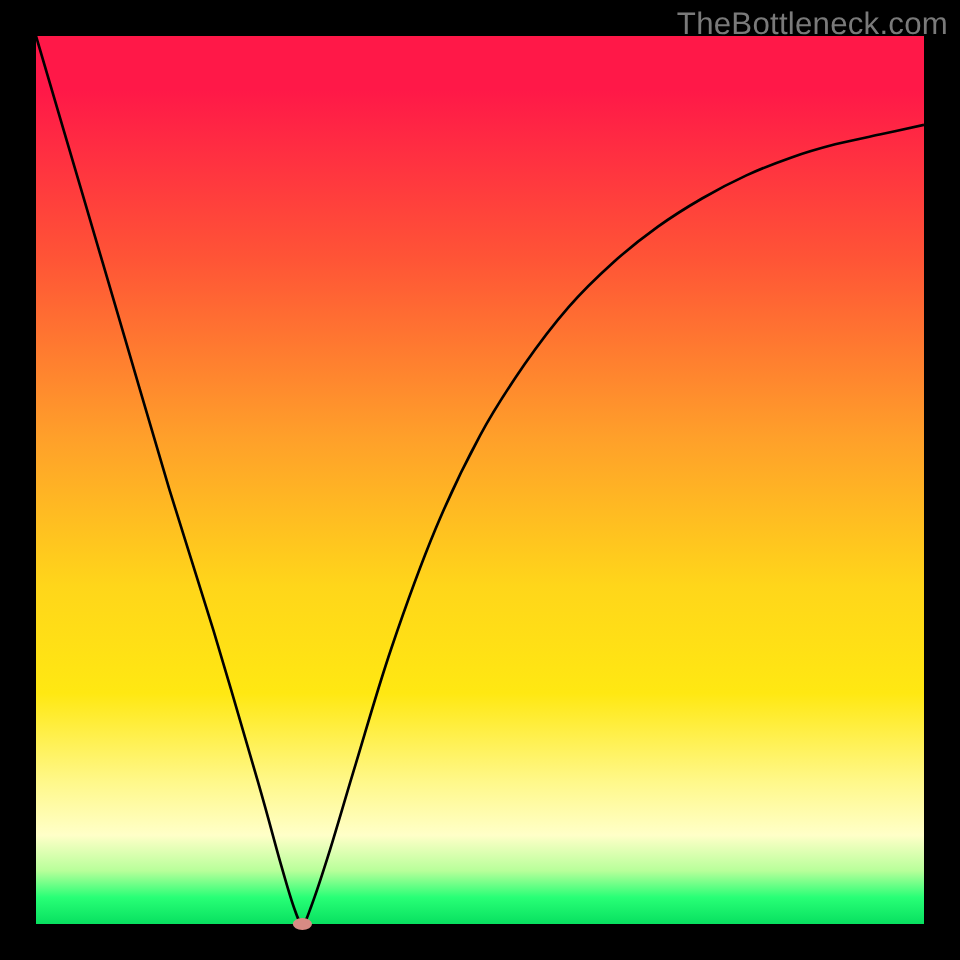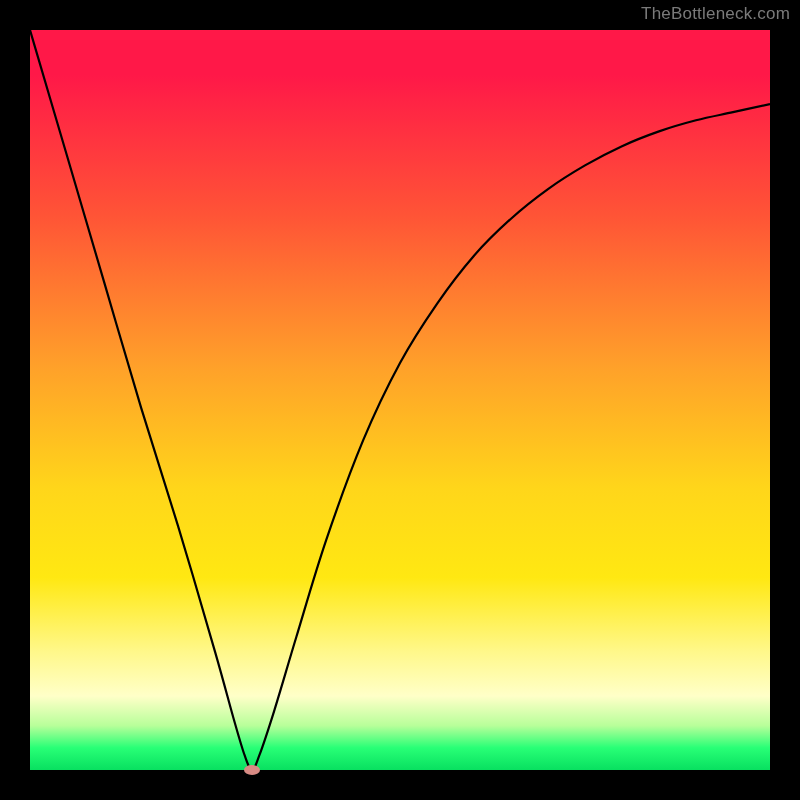--- a/index.html
+++ b/index.html
@@ -33,21 +33,21 @@
       #fff88a 84%,
       #ffffc8 90%,
       #b8ff9a 94%,
       #28ff76 97%,
       #08e060 100%);
   }
   .watermark {
     position: absolute;
     top: 4px;
     right: 10px;
-    font-size: 17px;
+    font-size: 26px;
     font-weight: 500;
     color: #7a7a7a;
     letter-spacing: 0.2px;
     user-select: none;
   }
   svg.curve {
     position: absolute;
     left: 0;
     top: 0;
     width: 740px;

